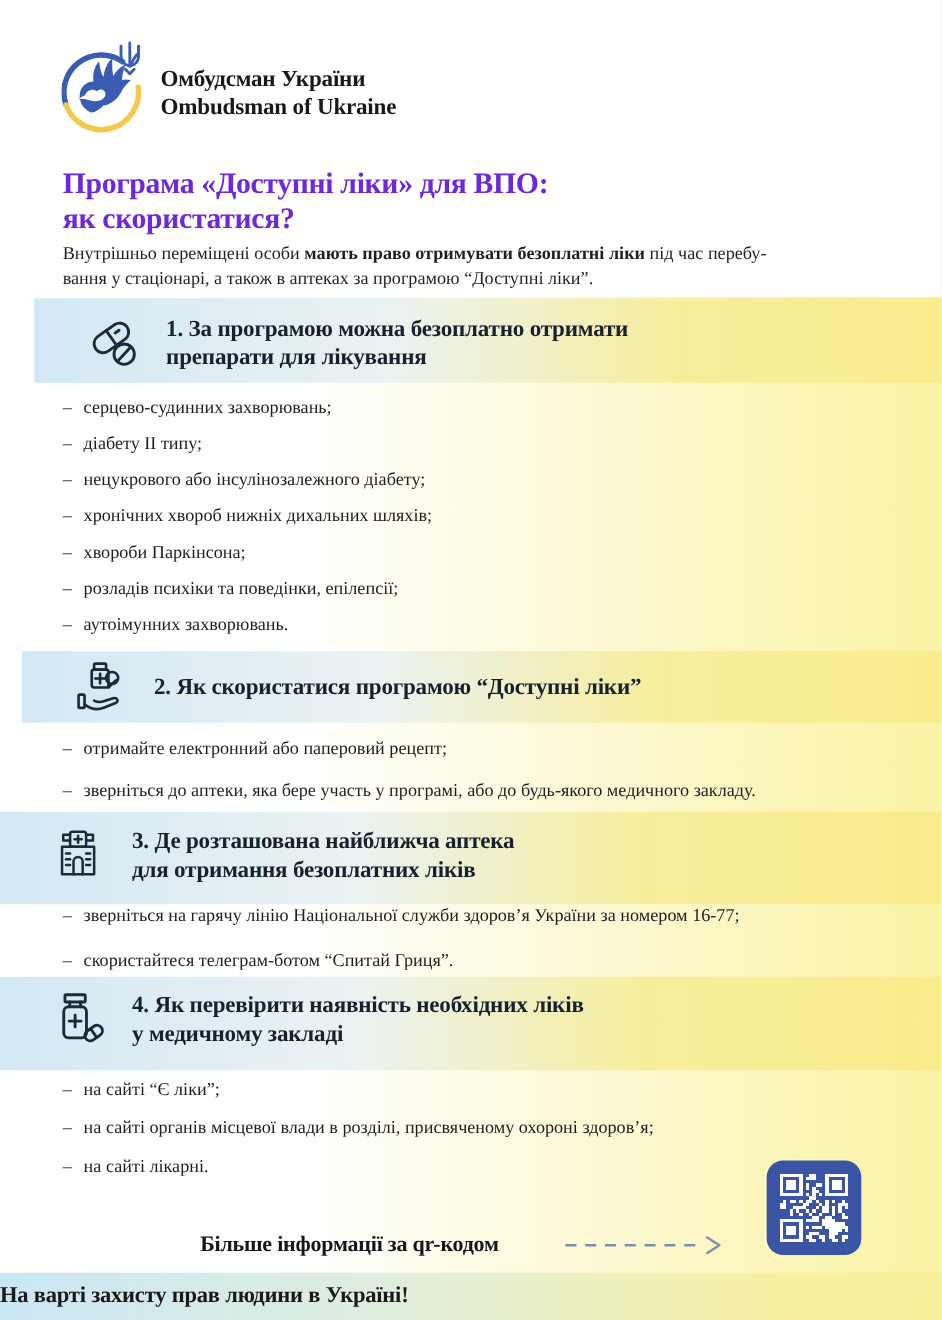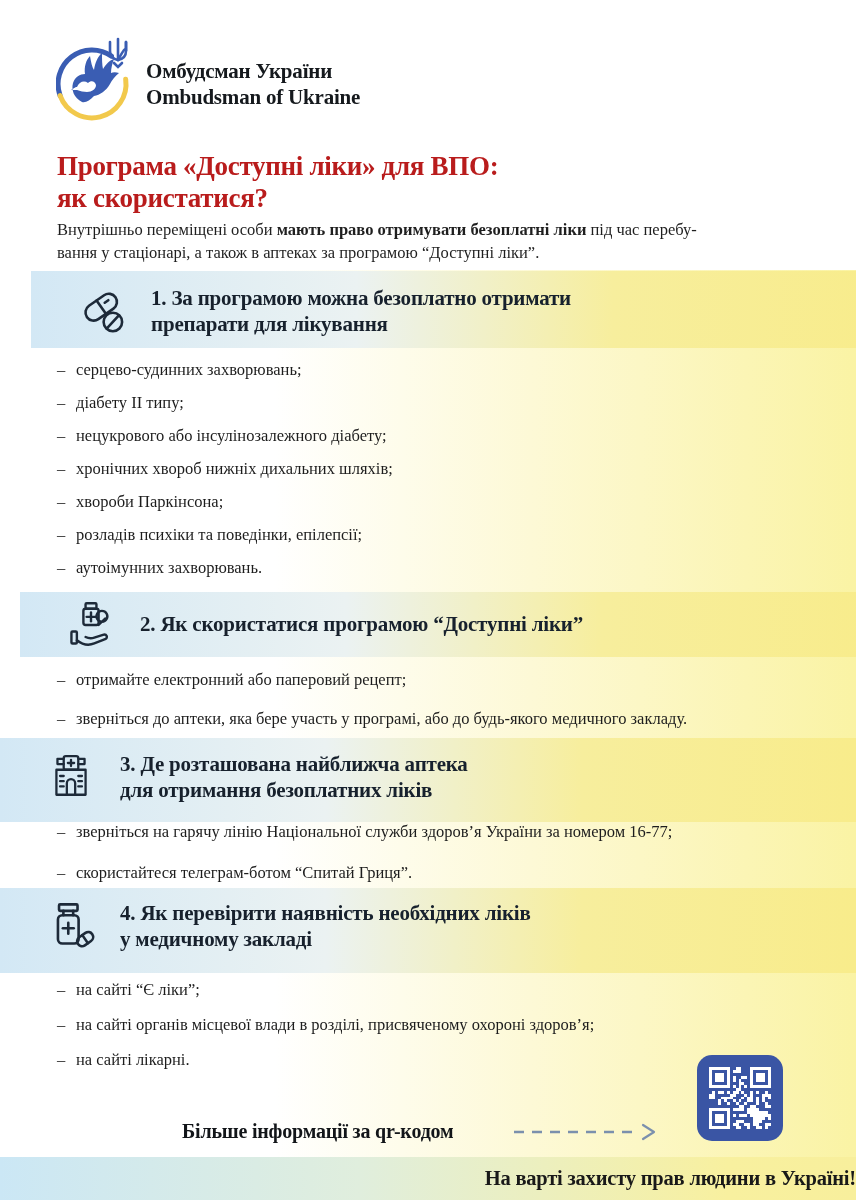--- a/index.html
+++ b/index.html
@@ -10,21 +10,21 @@
     font-family:Liberation Serif, serif;
     color:#1b1b1b;
   }
   .content-bg {
     position:absolute; left:0; top:270px; width:856px; height:930px;
     background:linear-gradient(90deg,#ffffff 0%,#ffffff 32%,#fdf9d6 62%,#faf3a4 100%);
   }
   
   .logo { position:absolute; left:56px; top:36px; }
   .logo-text { position:absolute; left:146px; top:58px; font-weight:bold; font-size:21px; line-height:1.26; color:#15191d; letter-spacing:-0.2px; }
-  .page-title { position:absolute; left:57px; top:150px; font-weight:bold; font-size:27px; line-height:1.2; color:#b91c1c; letter-spacing:-0.3px; }
+  .page-title { position:absolute; left:57px; top:150px; font-weight:bold; font-size:27px; line-height:1.2; color:#6d28d9; letter-spacing:-0.3px; }
   .intro { position:absolute; left:57px; top:218px; width:750px; font-size:16.5px; line-height:1.42; color:#1f1f1f; }
   .intro b { font-weight:bold;margin-top:47px; }
   
   .band {
     position:absolute; left:0; width:856px;
     background:linear-gradient(90deg,#d3e8f5 0%,#ebf2f2 38%,#f7ee9d 68%,#f8ec8b 100%);
   }
   .band .icon { position:absolute; left:46px; }
   .band .btitle { position:absolute; left:120px; font-weight:bold; font-size:21px; line-height:1.25; color:#17212d; letter-spacing:-0.2px; }
   #band1 { top:271px; height:77px;margin-left:31px; }
@@ -50,21 +50,21 @@
   
   .qr-caption { position:absolute; left:182px; top:1120px; font-weight:bold; font-size:20px; color:#121519; letter-spacing:-0.2px; }
   .arrow { position:absolute; left:512px; top:1123px; }
   .qr-box {
     position:absolute; left:697px; top:1055px; width:86px; height:86px;
     background:#3a55a4; border-radius:15px; display:flex; align-items:center; justify-content:center;
   }
   .bottom-bar {
     position:absolute; left:0; top:1157px; width:856px; height:43px;
     background:linear-gradient(90deg,#cbe7f5 0%,#e0eedd 42%,#f8f09f 85%,#f8ef9c 100%);
-    display:flex; align-items:center; justify-content:flex-end;
+    display:flex; align-items:center; justify-content:flex-start;
   }
   .bottom-bar .txt { font-weight:bold; font-size:20.5px; color:#191919; letter-spacing:-0.2px; }
   svg { display:block; }
 </style>
 </head>
 <body>
 
 <div class="page">
 
   <div class="content-bg"></div>

